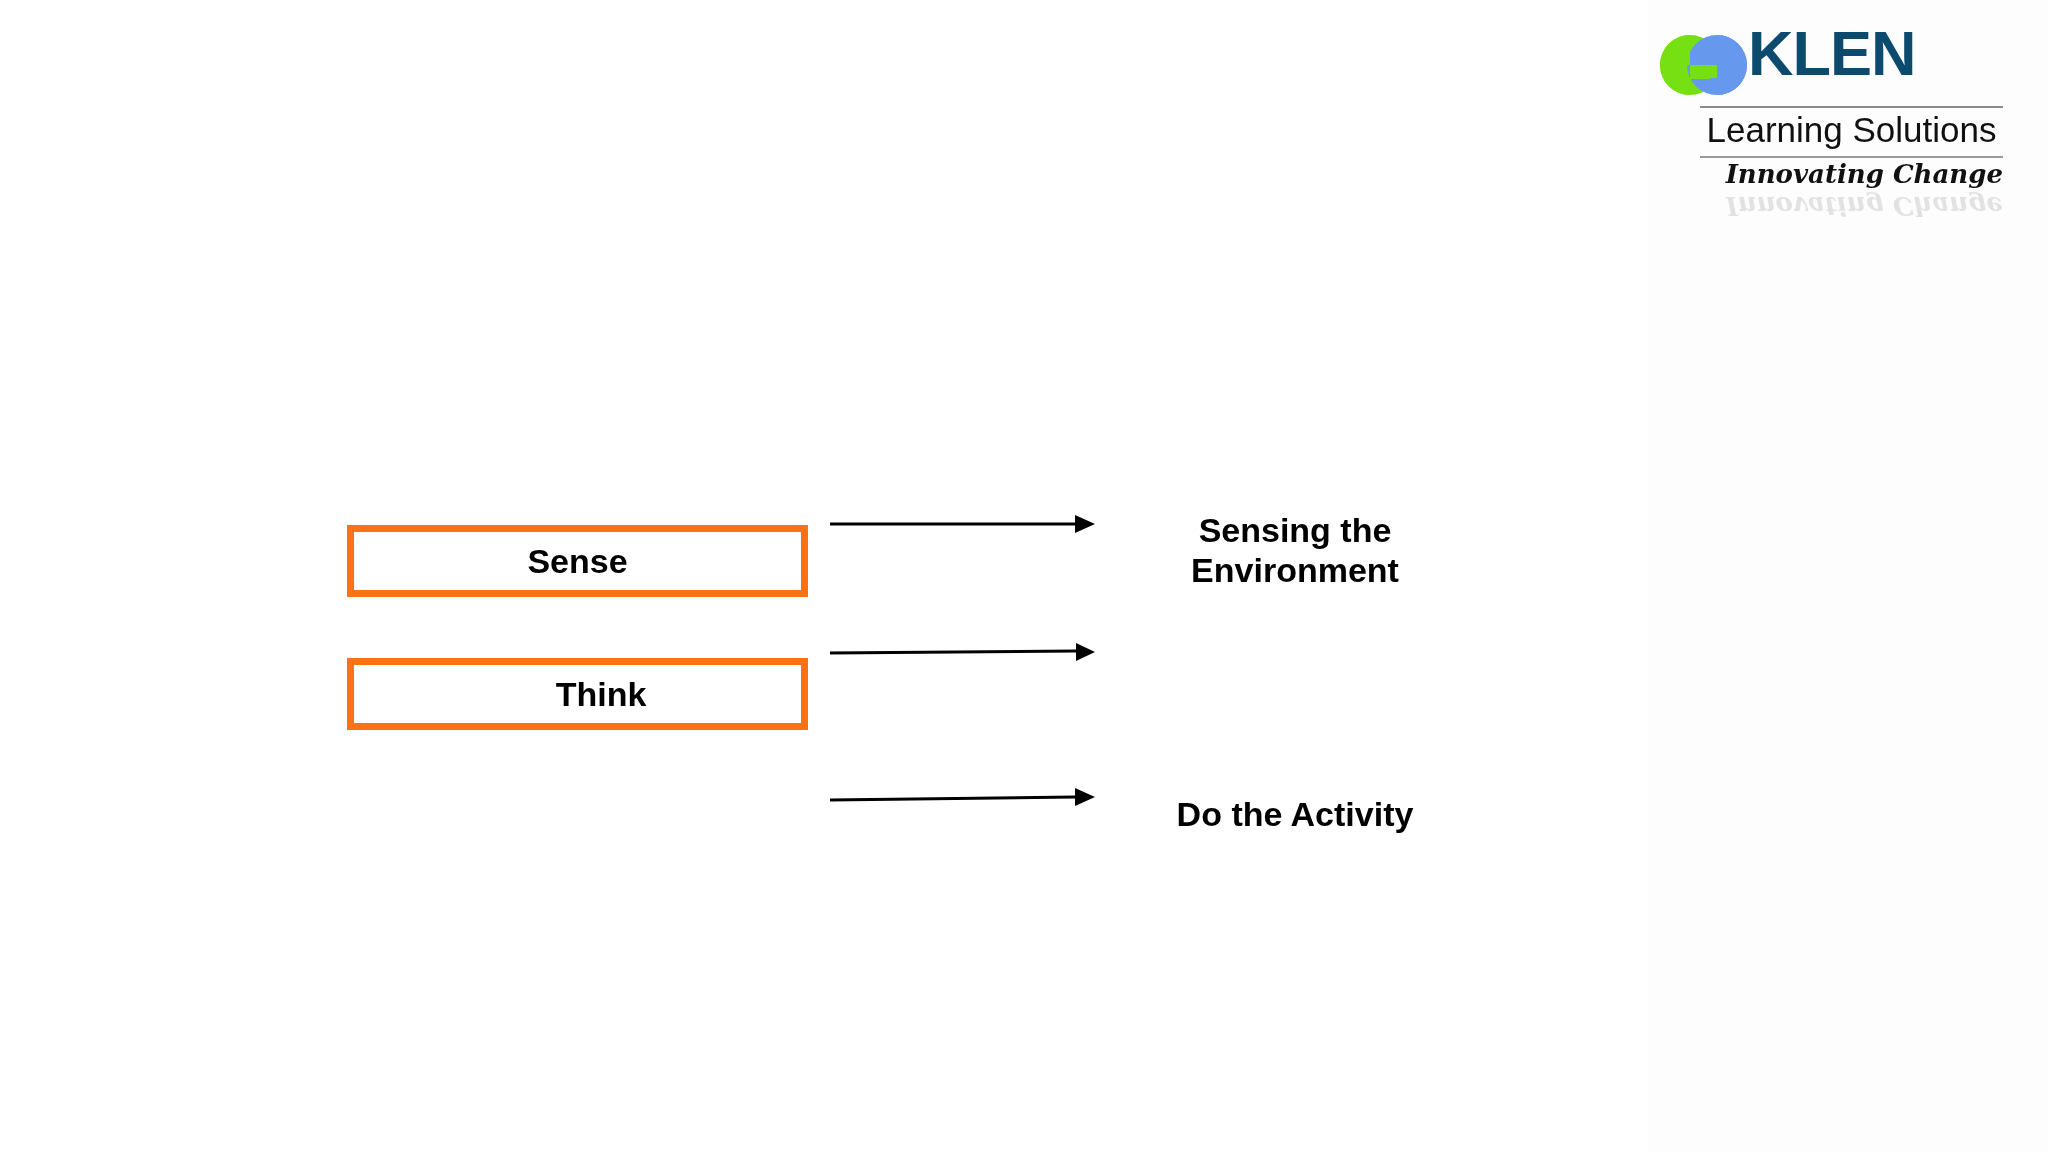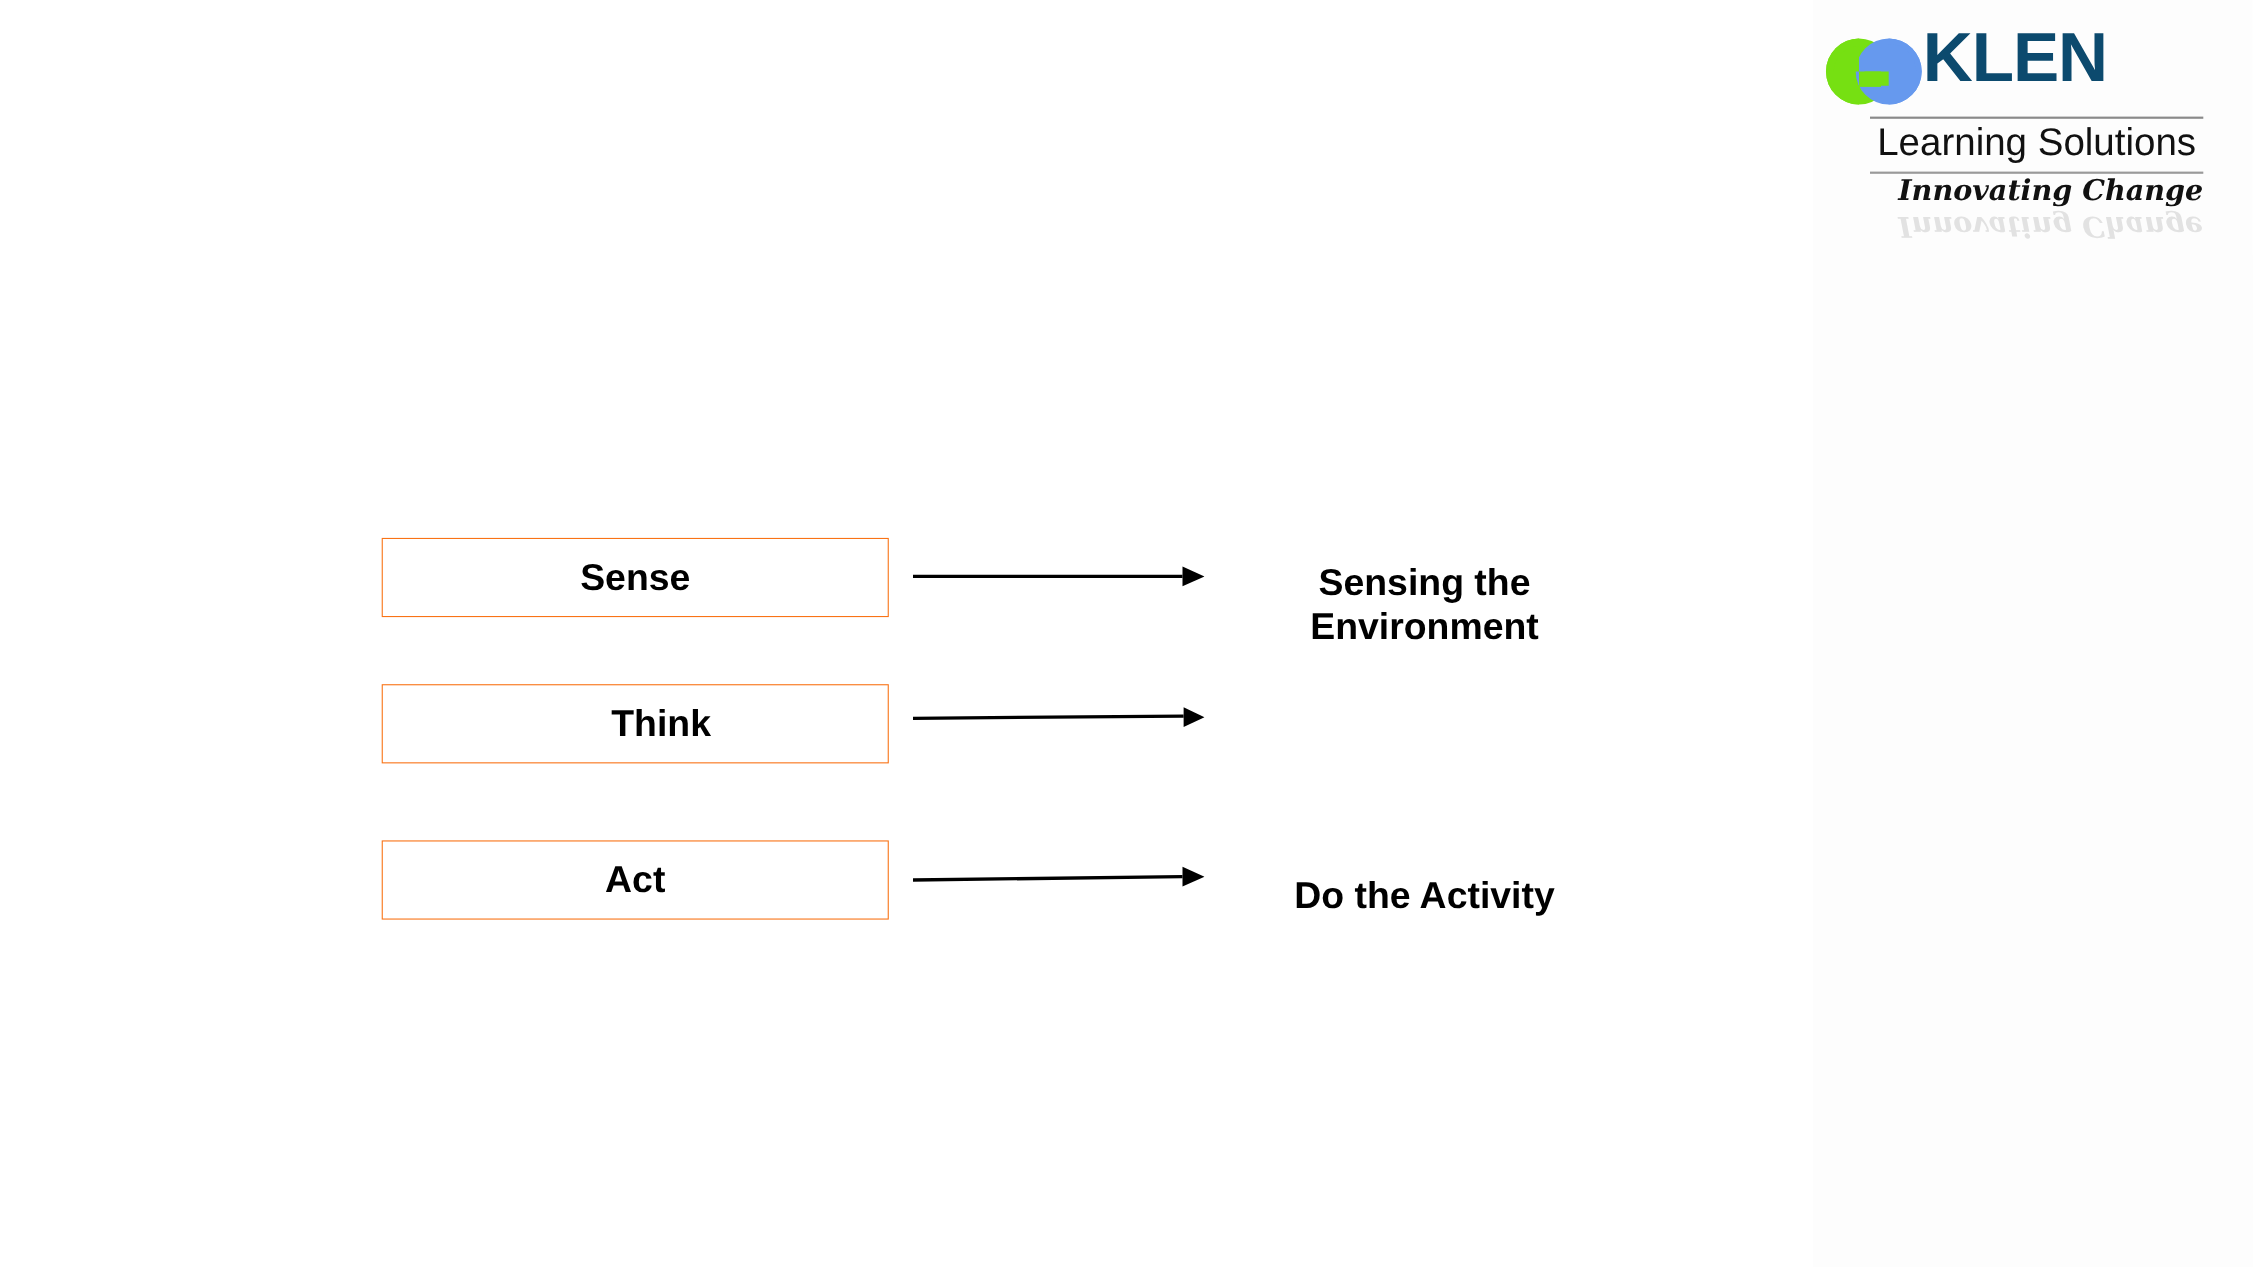--- a/index.html
+++ b/index.html
@@ -129,26 +129,27 @@
     opacity: 0.55;
   }
 
   
   #diagram { position: absolute; left: 0; top: 0; width: 2048px; height: 1152px; }
 
   .step-box {
     position: absolute;
     left: 347px;
     width: 461px;
-    border: 1px solid #f97316;
+    border: 7px solid #f97316;
     background: #ffffff;
     box-sizing: border-box;
     display: flex;
     align-items: center;
     justify-content: center;
+    margin-top: 36px;
   }
   .step-box-label {
     font-size: 34px;
     font-weight: 700;
     color: #000000;
     letter-spacing: 0px;
   }
 
   .step-arrow {
     position: absolute;
@@ -241,23 +242,20 @@
     </div>
 
     <div id="arrow-2" class="step-arrow">
       <svg width="265" height="40" viewBox="0 0 265 40" xmlns="http://www.w3.org/2000/svg">
         <line x1="0" y1="21" x2="246" y2="19" stroke="#000000" stroke-width="3"></line>
         <polygon points="246,11 265,20 246,29" fill="#000000"></polygon>
       </svg>
     </div>
 
 
-    <div id="box-act" class="step-box">
-      <span class="step-box-label">Act</span>
-    </div>
 
     <div id="arrow-3" class="step-arrow">
       <svg width="265" height="40" viewBox="0 0 265 40" xmlns="http://www.w3.org/2000/svg">
         <line x1="0" y1="22" x2="245" y2="19" stroke="#000000" stroke-width="3"></line>
         <polygon points="245,10 265,19 245,28" fill="#000000"></polygon>
       </svg>
     </div>
 
     <div id="outcome-3" class="outcome">Do the Activity</div>
 

